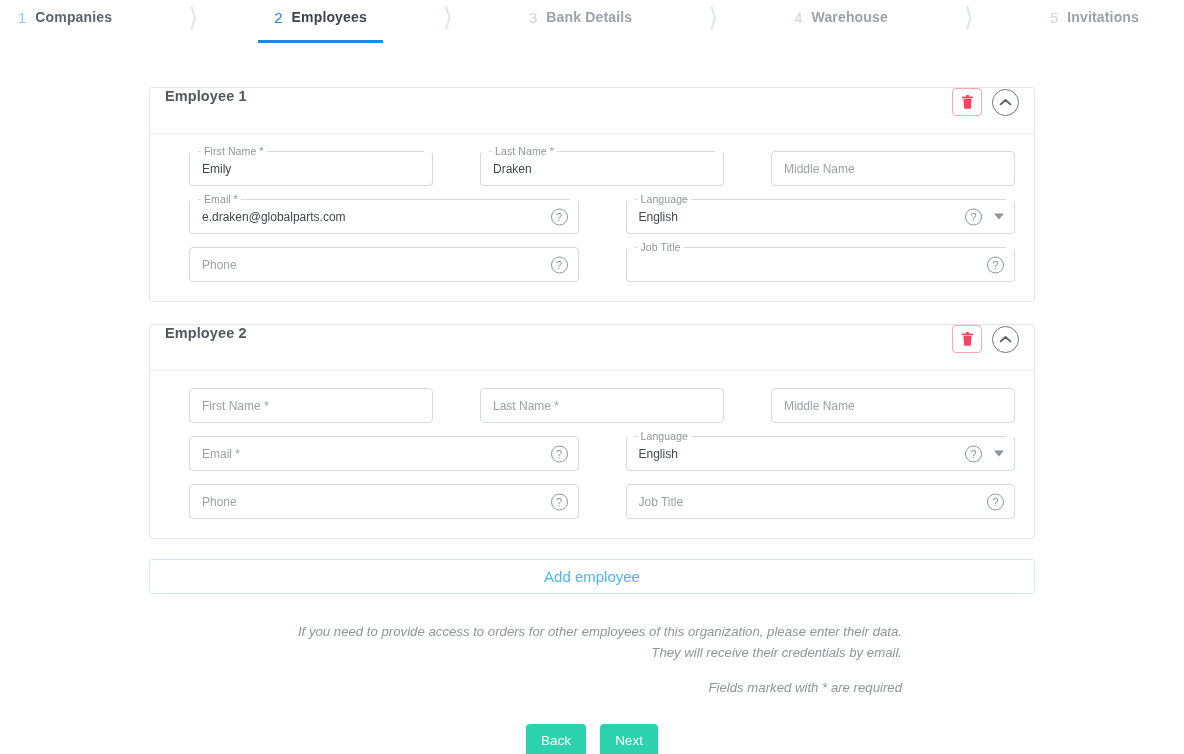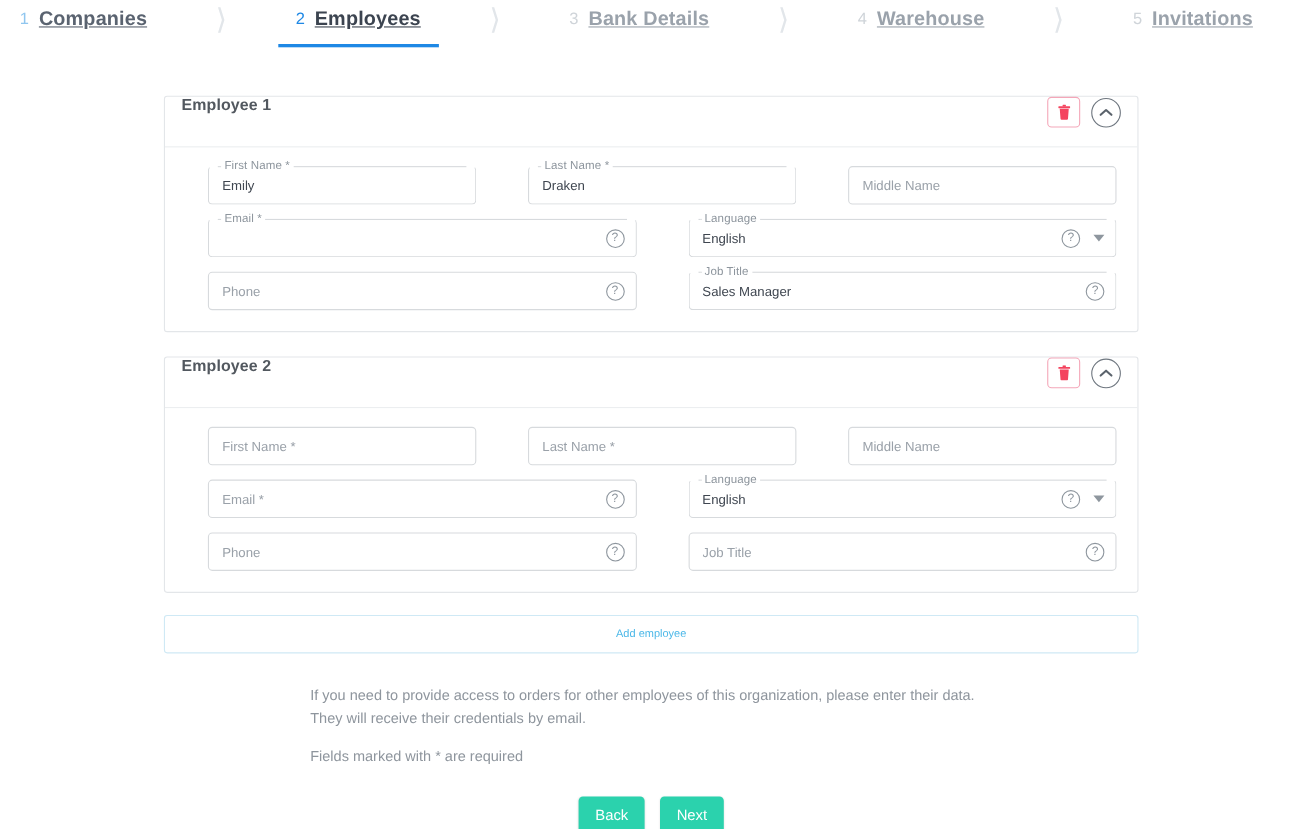--- a/index.html
+++ b/index.html
@@ -33,25 +33,24 @@
     position: relative;
     white-space: nowrap;
   }
   .step-num {
     font-size: 15px;
     font-weight: 400;
     margin-right: 9px;
     line-height: 1;
   }
   .step-label {
-    font-size: 18px;
+    font-size: 14px;
     font-weight: bold;
     letter-spacing: 0.15px;
     line-height: 1;
-    text-decoration: underline;
   }
   .step.done .step-num { color: #90c6ef; }
   .step.done .step-label { color: #5a6370; }
   .step.active .step-num { color: #1e88e5; }
   .step.active .step-label { color: #3c4450; text-align: center; }
   .step.todo .step-num { color: #cfd4d9; }
   .step.todo .step-label { color: #9aa2ab; }
   .step.active::after {
     content: "";
     position: absolute;
@@ -221,39 +220,40 @@
   }
 
   
   .add-btn {
     width: 886px;
     height: 35px;
     border: 1px solid #cfe9f5;
     border-radius: 3px;
     background: #fff;
     color: #4cb8e8;
-    font-size: 10px;
+    font-size: 15px;
     display: flex;
     align-items: center;
     justify-content: center;
     cursor: pointer;
     margin-top: -2px;
     font-family: "Liberation Sans", sans-serif;
   }
 
   
   .helper {
     margin-top: 27px;
-    text-align: left;
+    text-align: right;
     color: #8e959d;
     font-size: 13.2px;
     line-height: 21px;
     width: 620px;
     margin-left: auto;
     margin-right: auto;
+    font-style: italic;
   }
   .helper .req {
     margin-top: 14px;
   }
 
   
   .footer {
     margin-top: 26px;
     display: flex;
     justify-content: center;
@@ -360,20 +360,21 @@
           </div>
         </div>
       </div>
 
       <div class="row">
         <div class="col-half">
           <div class="field filled">
             <div class="outline"></div>
             <div class="notch" style="right:9px"></div>
             <span class="flabel">Email *</span>
+            <span class="fvalue">e.draken@globalparts.com</span>
             <span class="ficon">
               <span class="help">?</span>
             </span>
           </div>
         </div>
         <div class="col-half">
           <div class="field filled">
             <div class="outline"></div>
             <div class="notch" style="right:9px"></div>
             <span class="flabel">Language</span>
@@ -394,21 +395,20 @@
             <span class="ficon">
               <span class="help">?</span>
             </span>
           </div>
         </div>
         <div class="col-half">
           <div class="field filled">
             <div class="outline"></div>
             <div class="notch" style="right:9px"></div>
             <span class="flabel">Job Title</span>
-            <span class="fvalue">Sales Manager</span>
             <span class="ficon">
               <span class="help">?</span>
             </span>
           </div>
         </div>
       </div>
 
     </div>
   </div>
 

